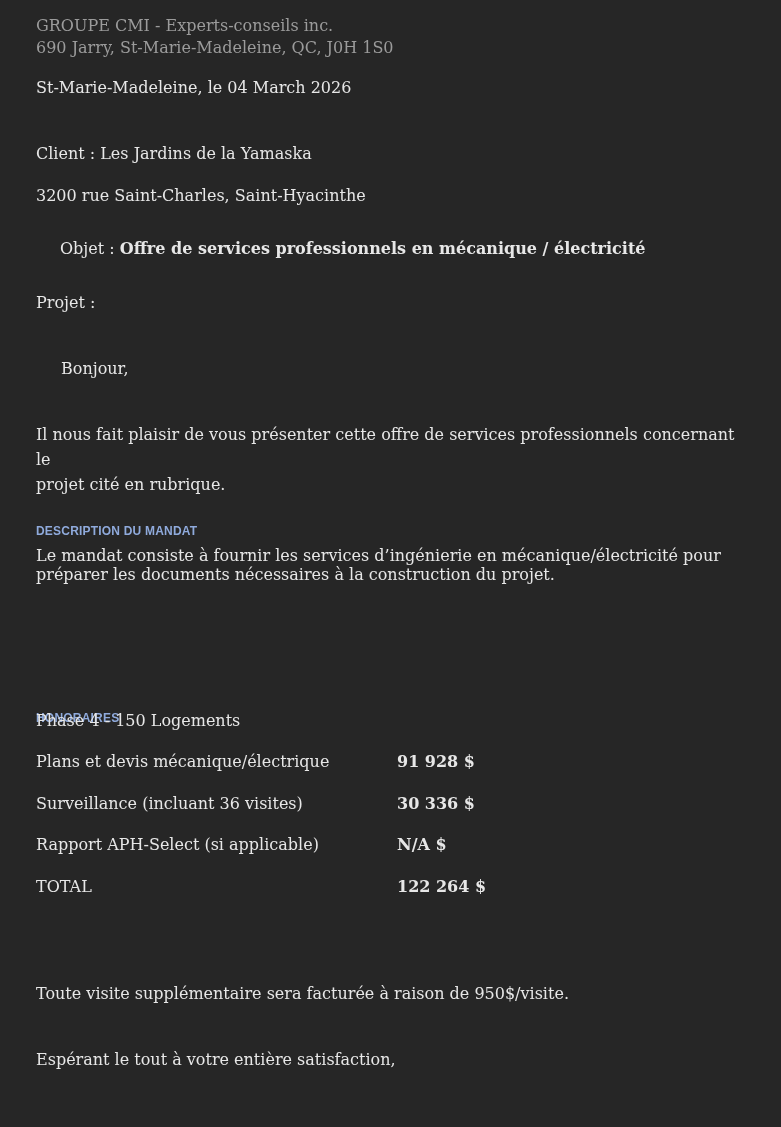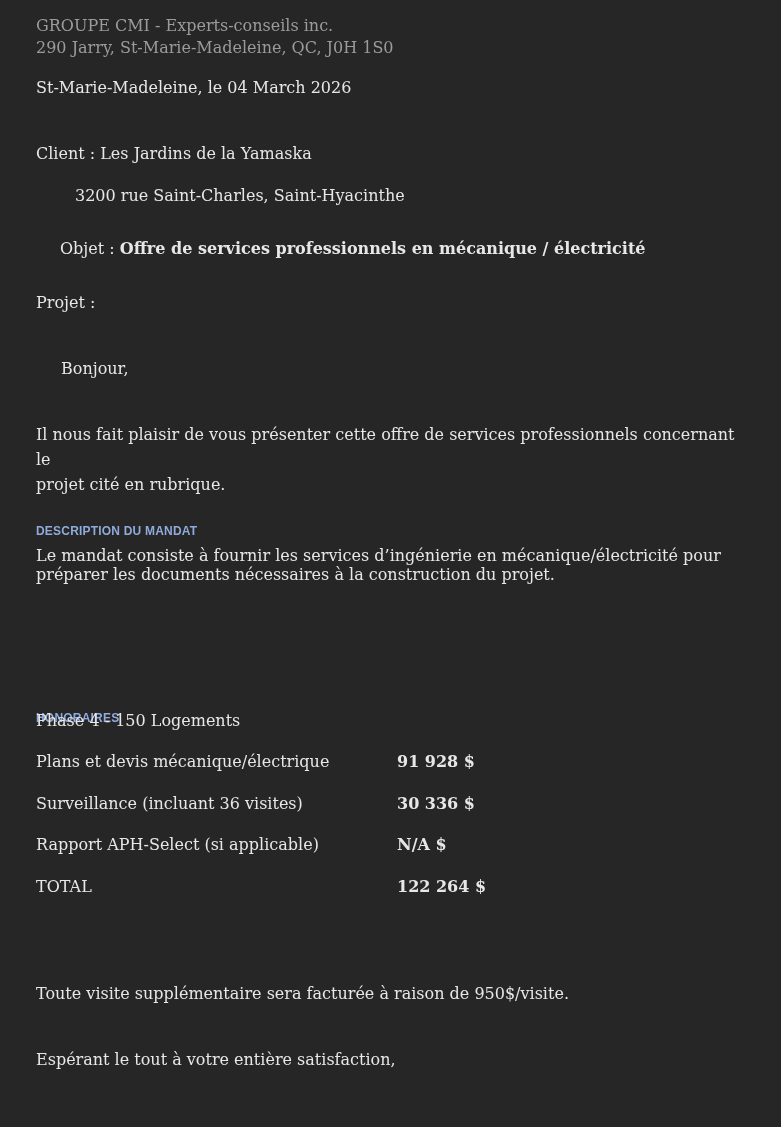--- a/index.html
+++ b/index.html
@@ -47,27 +47,27 @@
       font-weight: bold;
     }
   </style>
 </head>
 <body>
 
 <div class="page">
 
   <div class="abs muted" style="top:15px;">
     <div>GROUPE CMI - Experts-conseils inc.</div>
-    <div>290 Jarry, St-Marie-Madeleine, QC, J0H 1S0</div>
+    <div>690 Jarry, St-Marie-Madeleine, QC, J0H 1S0</div>
   </div>
 
   <div class="abs" style="top:75px;">St-Marie-Madeleine, le 04 March 2026</div>
 
   <div class="abs" style="top:141px;">Client : Les Jardins de la Yamaska</div>
-  <div class="abs" style="top:183px;margin-left:39px;">3200 rue Saint-Charles, Saint-Hyacinthe</div>
+  <div class="abs" style="top:183px;">3200 rue Saint-Charles, Saint-Hyacinthe</div>
 
   <div class="abs" style="top:236px;margin-left:24px;">
     <span>Objet : </span><span class="bold">Offre de services professionnels en mécanique / électricité</span>
   </div>
 
   <div class="abs" style="top:290px;">Projet :</div>
 
   <div class="abs" style="top:356px;margin-left:25px;">Bonjour,</div>
 
   <div class="abs pre" style="top:422px;">Il nous fait plaisir de vous présenter cette offre de services professionnels concernant le

